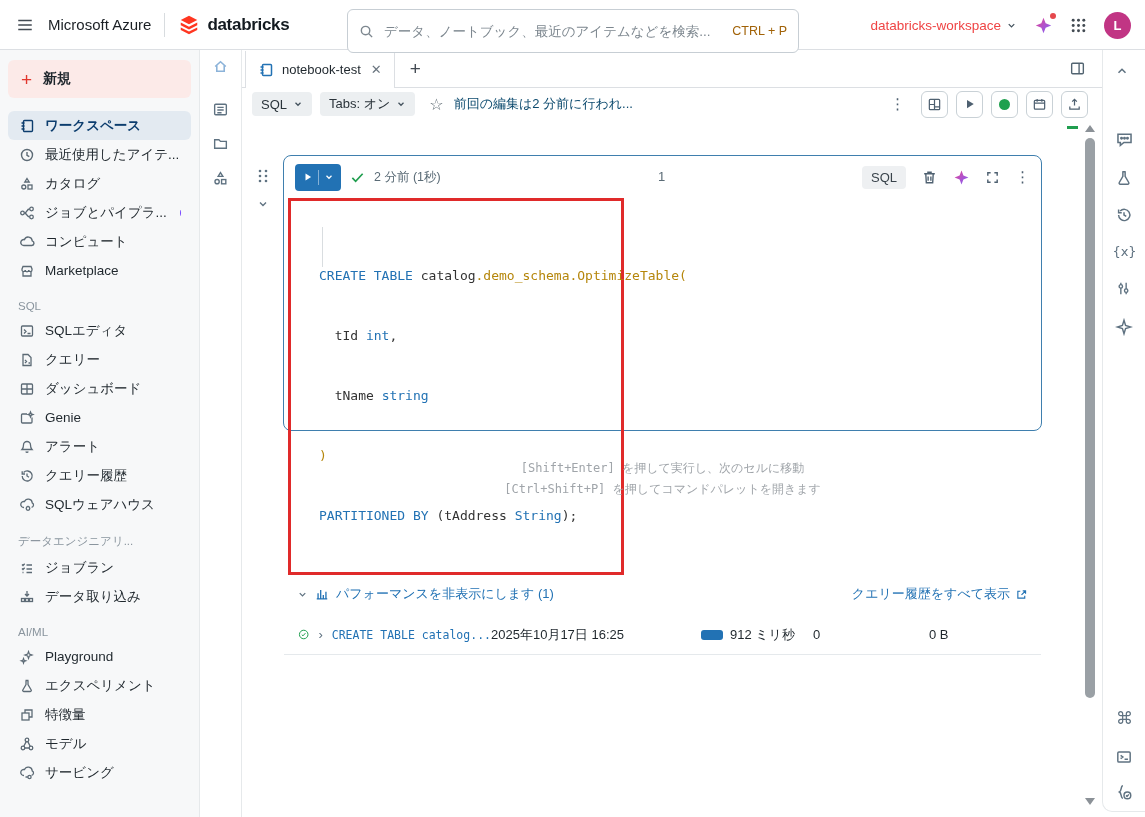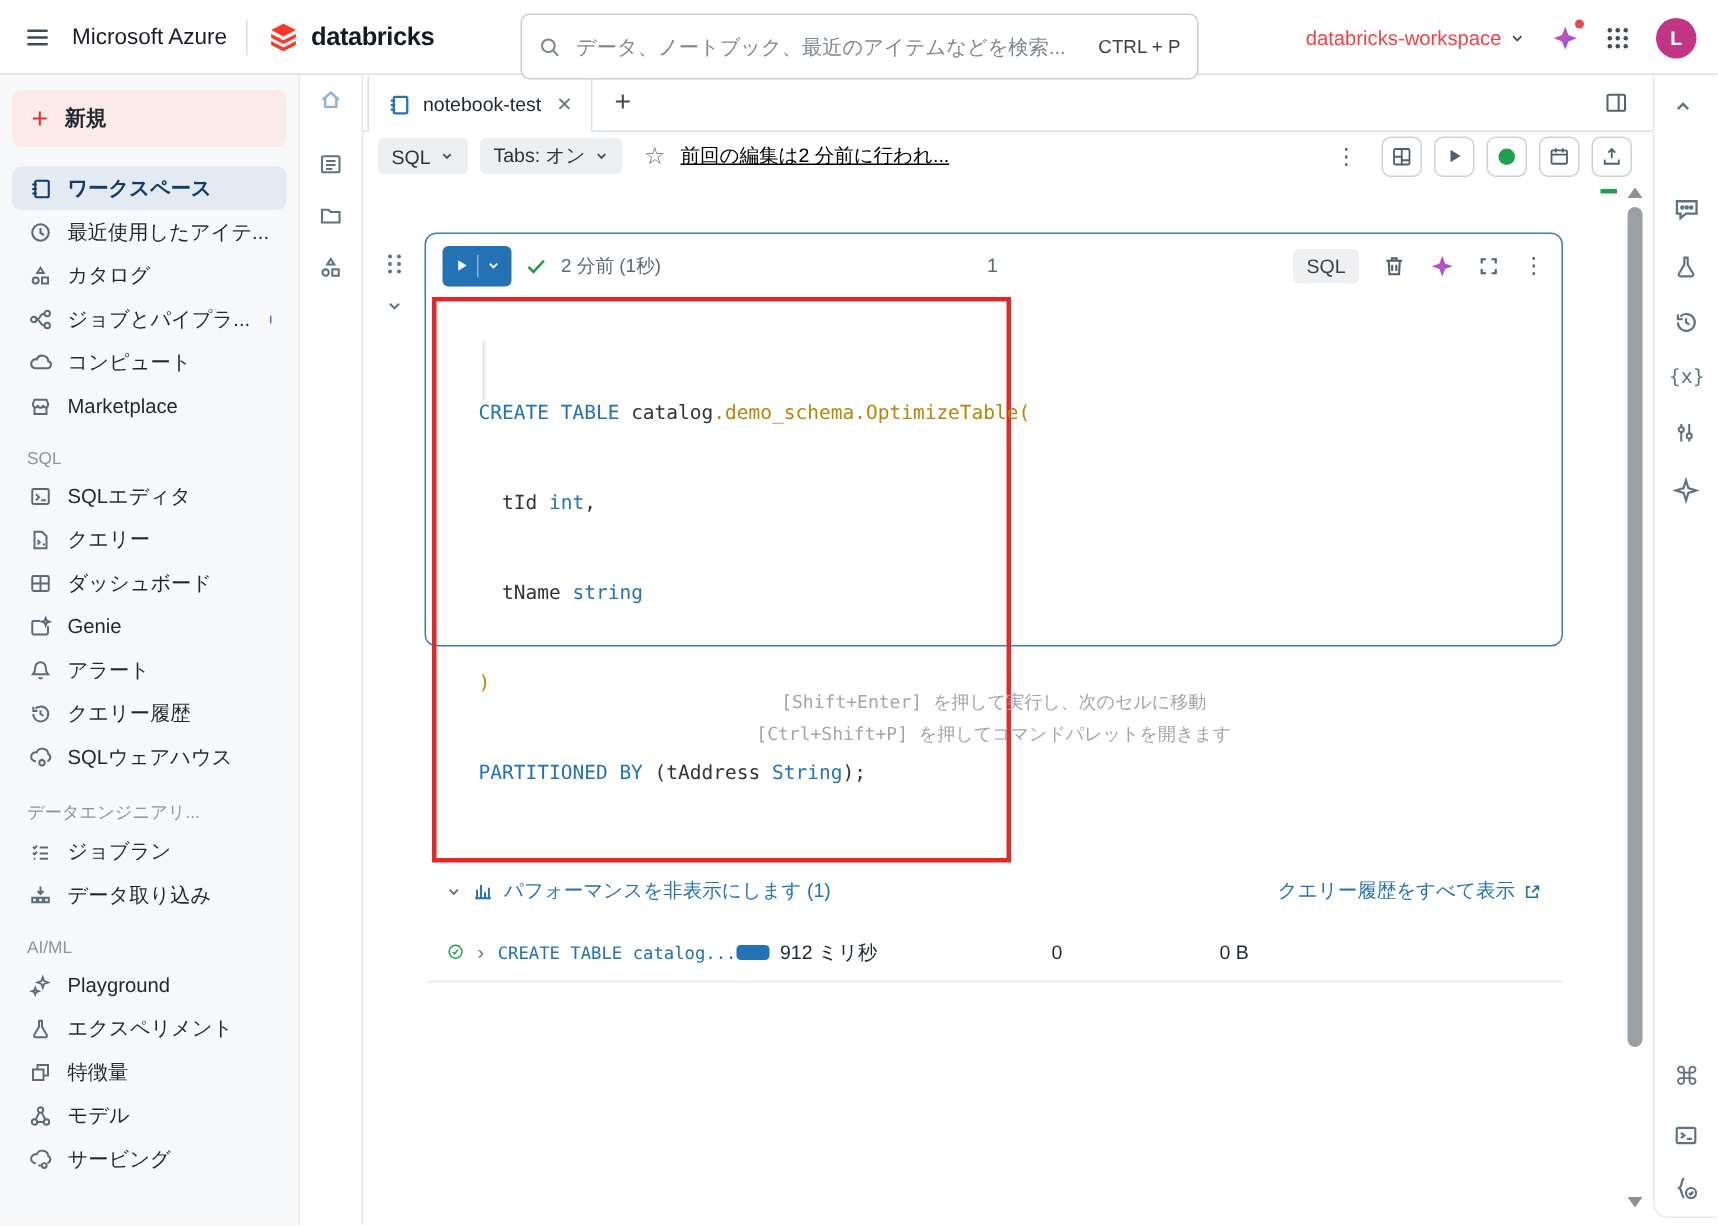--- a/index.html
+++ b/index.html
@@ -14,21 +14,21 @@
           border-bottom:1px solid #dcdfe3;display:flex;align-items:center;z-index:6}
   .hamburger{margin-left:16px;color:#424a52}
   .ms-azure{margin-left:14px;font-size:15px;color:#1a1f24}
   .tb-divider{width:1px;height:24px;background:#d8dcdf;margin:0 13px}
   .db-name{font-size:17px;font-weight:700;letter-spacing:-.3px;margin-left:7px;color:#131a20}
   .searchbox{position:absolute;left:347px;top:9px;width:452px;height:44px;border:1px solid #c7ced4;
              border-radius:6px;display:flex;align-items:center;padding:0 11px;background:#fff}
   .search-input{border:none;outline:none;flex:1;font-size:13.5px;color:#333;margin-left:8px;
                 font-family:"Liberation Sans",sans-serif;background:transparent}
   .search-input::placeholder{color:#7d878f}
-  .search-sc{color:#404040;font-size:12.5px;white-space:nowrap}
+  .search-sc{color:#a16207;font-size:12.5px;white-space:nowrap}
   .top-right{position:absolute;right:14px;top:0;height:50px;display:flex;align-items:center;gap:17px}
   .workspace{display:flex;align-items:center;gap:5px;font-size:13.5px;color:#ef4444}
   .sparkle-wrap{position:relative}
   .notif-dot{position:absolute;right:-3px;top:-3px;width:6px;height:6px;border-radius:50%;background:#e5484d}
   .avatar{width:27px;height:27px;border-radius:50%;background:#C13584;color:#fff;display:flex;
           align-items:center;justify-content:center;font-size:13px;font-weight:700}
 
   
   .sidebar{position:absolute;left:0;top:50px;width:200px;height:767px;background:#f7f8f9;
            border-right:1px solid #e6e9eb;padding:10px 8px 0 8px}
@@ -58,21 +58,21 @@
   .tab-close{color:#6b7680;font-size:13px;margin-left:2px}
   .tab-add{display:flex;align-items:center;margin-left:15px;color:#424a52;font-size:19px}
   .split-btn{margin-left:auto;margin-right:16px;display:flex;align-items:center;color:#526471}
 
   
   .nbtoolbar{position:absolute;left:242px;top:88px;width:860px;height:32px;background:#fff;
              display:flex;align-items:center;padding-left:10px}
   .chip{background:#eceff1;border-radius:4px;height:24px;display:flex;align-items:center;
         padding:0 9px;font-size:13px;gap:6px;color:#2a333a;margin-right:8px}
   .fav-star{font-size:16px;color:#5f6c74;margin:0 10px 0 6px}
-  .edit-link{font-size:13px;color:#000000;text-decoration:underline}
+  .edit-link{font-size:13px;color:#0c4a6e;}
   .nb-right{margin-left:auto;display:flex;align-items:center;gap:8px;margin-right:14px}
   .kebab{font-size:15px;color:#4e6070;letter-spacing:0;margin-right:8px}
   .tb-btn{width:27px;height:27px;border:1px solid #c9d1d6;border-radius:6px;background:#fff;
           display:flex;align-items:center;justify-content:center;color:#4e6070}
   .green-dot{width:11px;height:11px;border-radius:50%;background:#1FA04E}
 
   
   .content{position:absolute;left:242px;top:120px;width:841px;height:697px;background:#fff}
 
   .card{position:absolute;left:41px;top:35px;width:759px;height:276px;border:1.5px solid #3F7FAE;
@@ -81,21 +81,21 @@
   .run-btn{width:46px;height:27px;background:#2272B4;border-radius:4px;display:flex;align-items:center;
            justify-content:center;color:#fff;gap:0}
   .run-split{width:1px;height:15px;background:rgba(255,255,255,.45);margin:0 5px}
   .run-check{color:#209E4F}
   .run-meta{font-size:12.5px;color:#5a6b76}
   .cell-num{position:absolute;left:374px;top:13px;font-size:13px;color:#5a6b76}
   .cell-right{margin-left:auto;display:flex;align-items:center;gap:15px}
   .sql-chip{background:#eef0f2;border-radius:4px;padding:4px 9px;font-size:13px;color:#39434b}
   .cell-kebab{font-size:15px;color:#4e6070}
 
-  .code-box{position:relative;margin-left:4px;width:386px;border:3px solid #E02A2A;
+  .code-box{position:relative;margin-left:4px;width:336px;border:3px solid #E02A2A;
             padding:5px 8px 6px 28px;font-family:"DejaVu Sans Mono","Liberation Mono",monospace;
             font-size:13px;line-height:20px;white-space:pre;color:#333}
   .code-guide{position:absolute;left:31px;top:26px;width:1px;height:40px;background:#d9dde0}
   .tok-kw{color:#2272B4}
   .tok-gold{color:#B5860B}
 
   .perf-row{display:flex;align-items:center;gap:7px;padding:0 13px;margin-top:10px;
             font-size:13px;color:#2272B4}
   .perf-chev{color:#5f7281}
   .hist-link{margin-left:auto;display:flex;align-items:center;gap:5px;color:#2272B4}
@@ -583,20 +583,21 @@
     <div class="qtable">
       <div class="q-row">
         <span class="stmt-cell">
           <svg width="17" height="17" viewBox="0 0 16 16" fill="none" stroke="#209E4F" stroke-width="1.4">
               <circle cx="8" cy="8" r="6"></circle>
               <path d="M5.3 8.2 7 9.9l3.4-3.8"></path>
             </svg>
           <span class="row-chev">›</span>
           <span class="stmt-text">CREATE TABLE catalog...</span>
         </span>
+        <span>2025年10月17日 16:25</span>
         <span class="dur-cell">
           <span class="dur-bar"></span>
           <span>912 ミリ秒</span>
         </span>
         <span>0</span>
         <span>0 B</span>
       </div>
     </div>
   </div>
 

